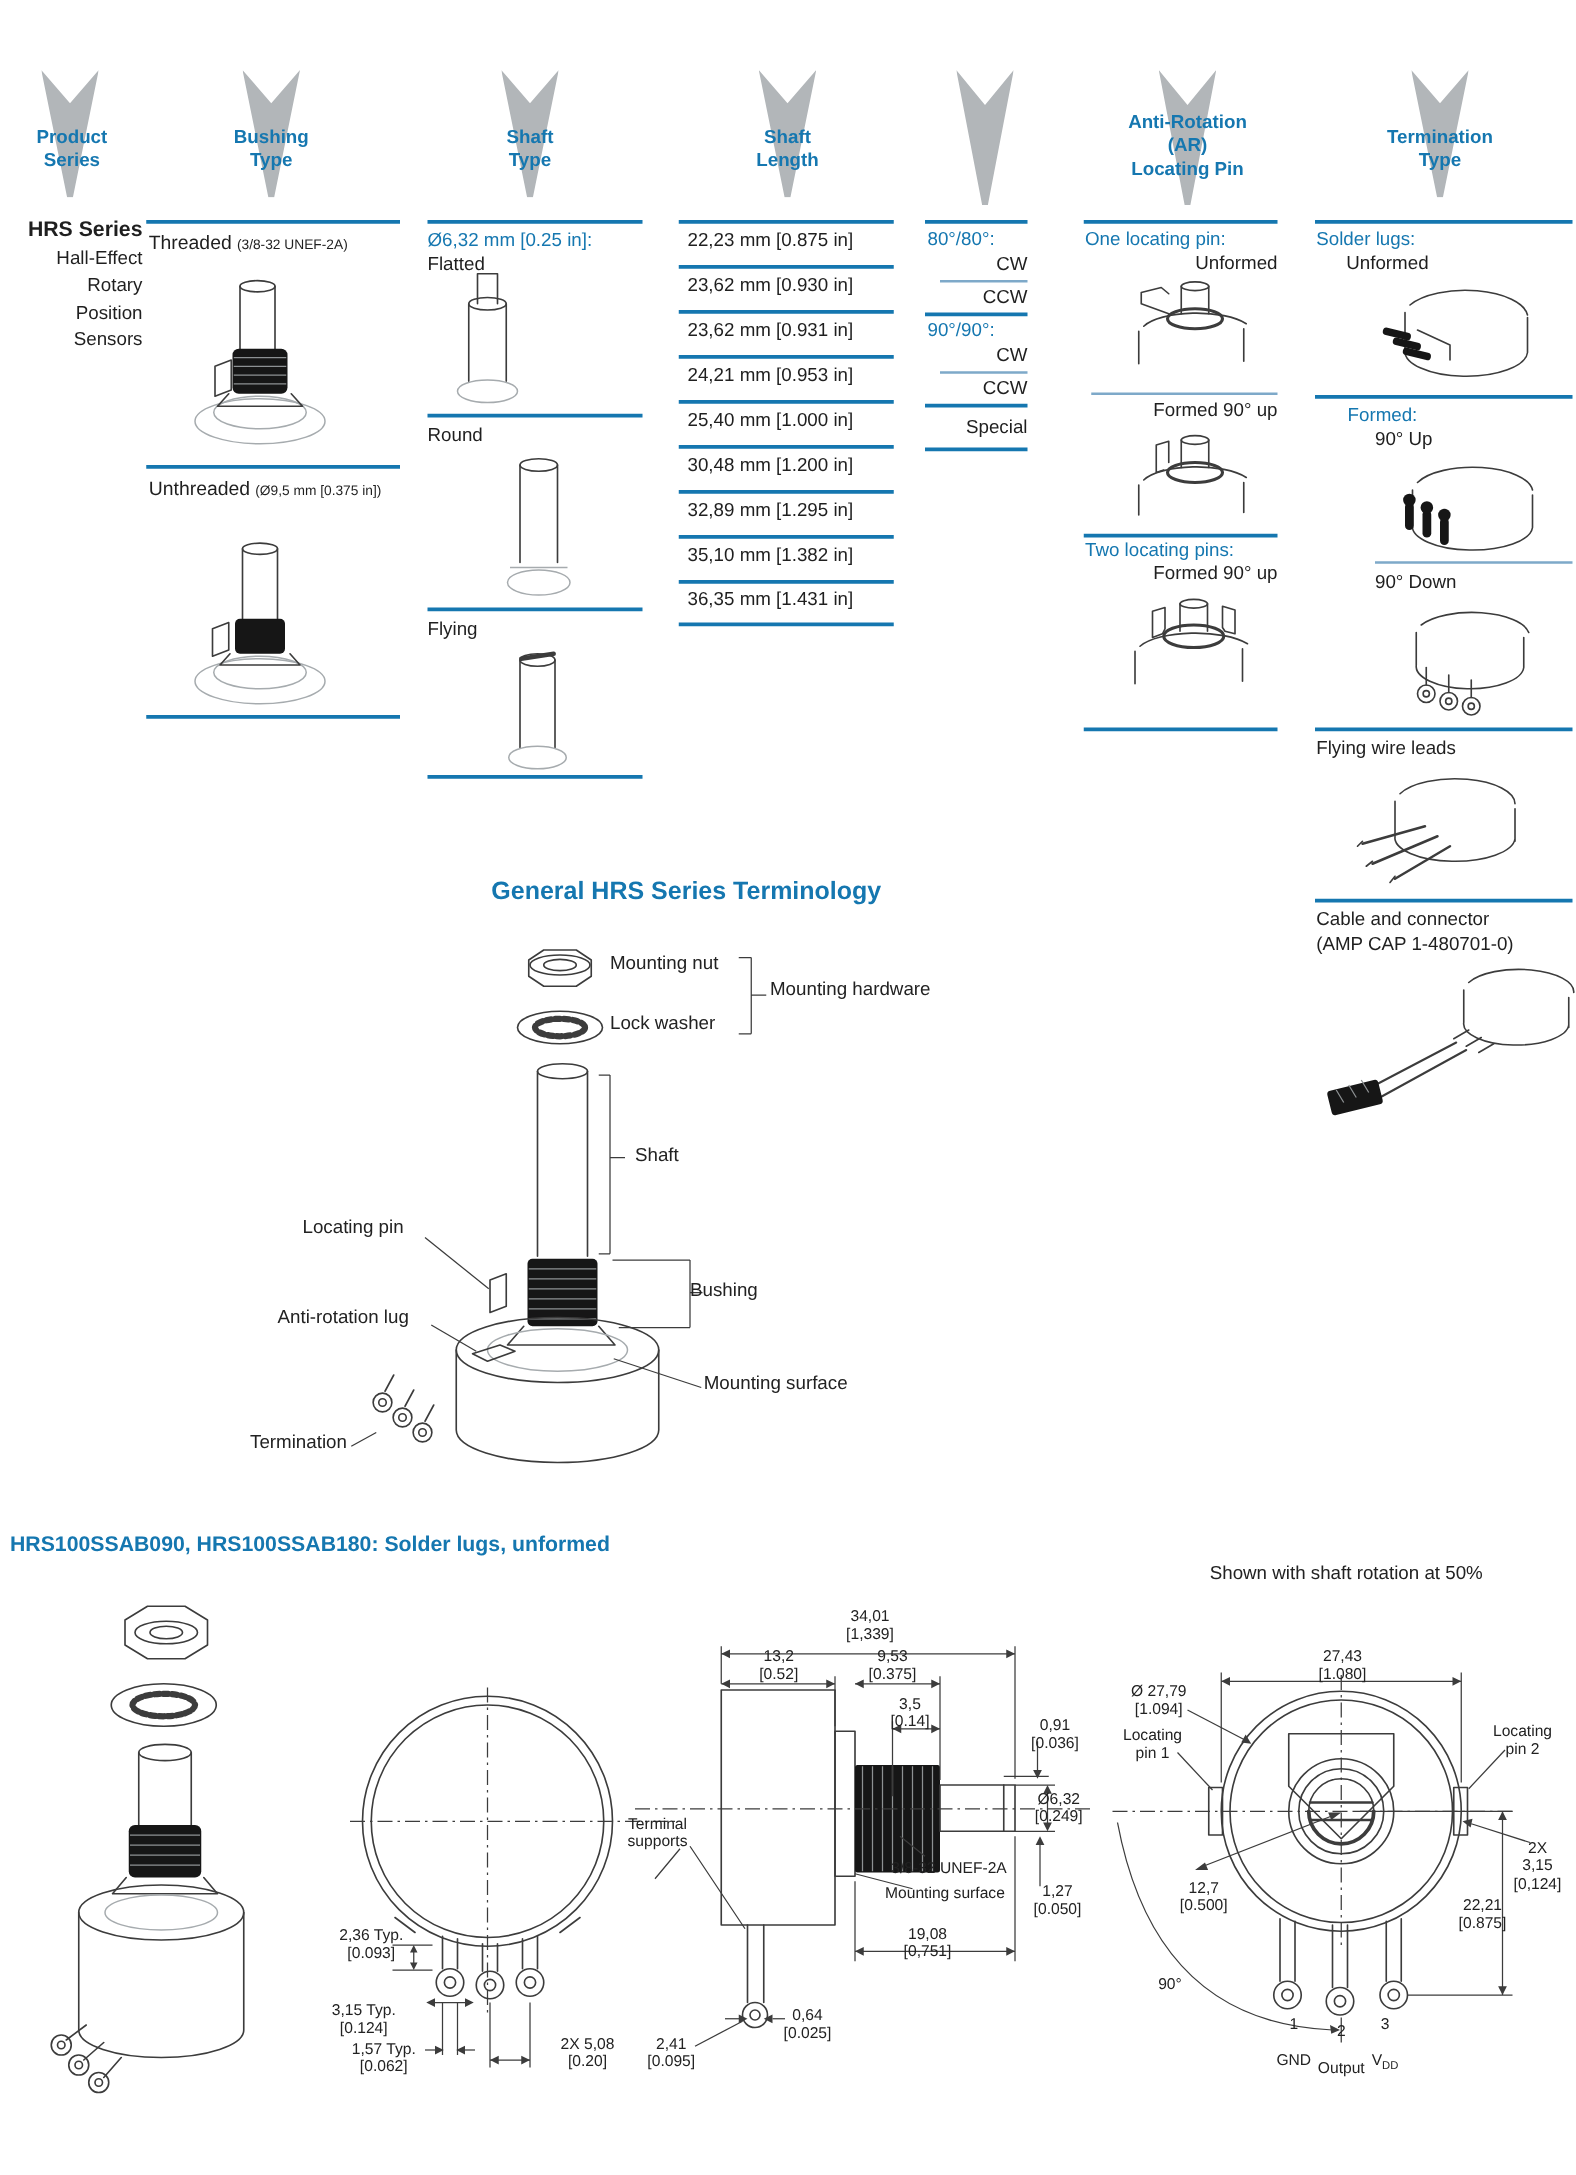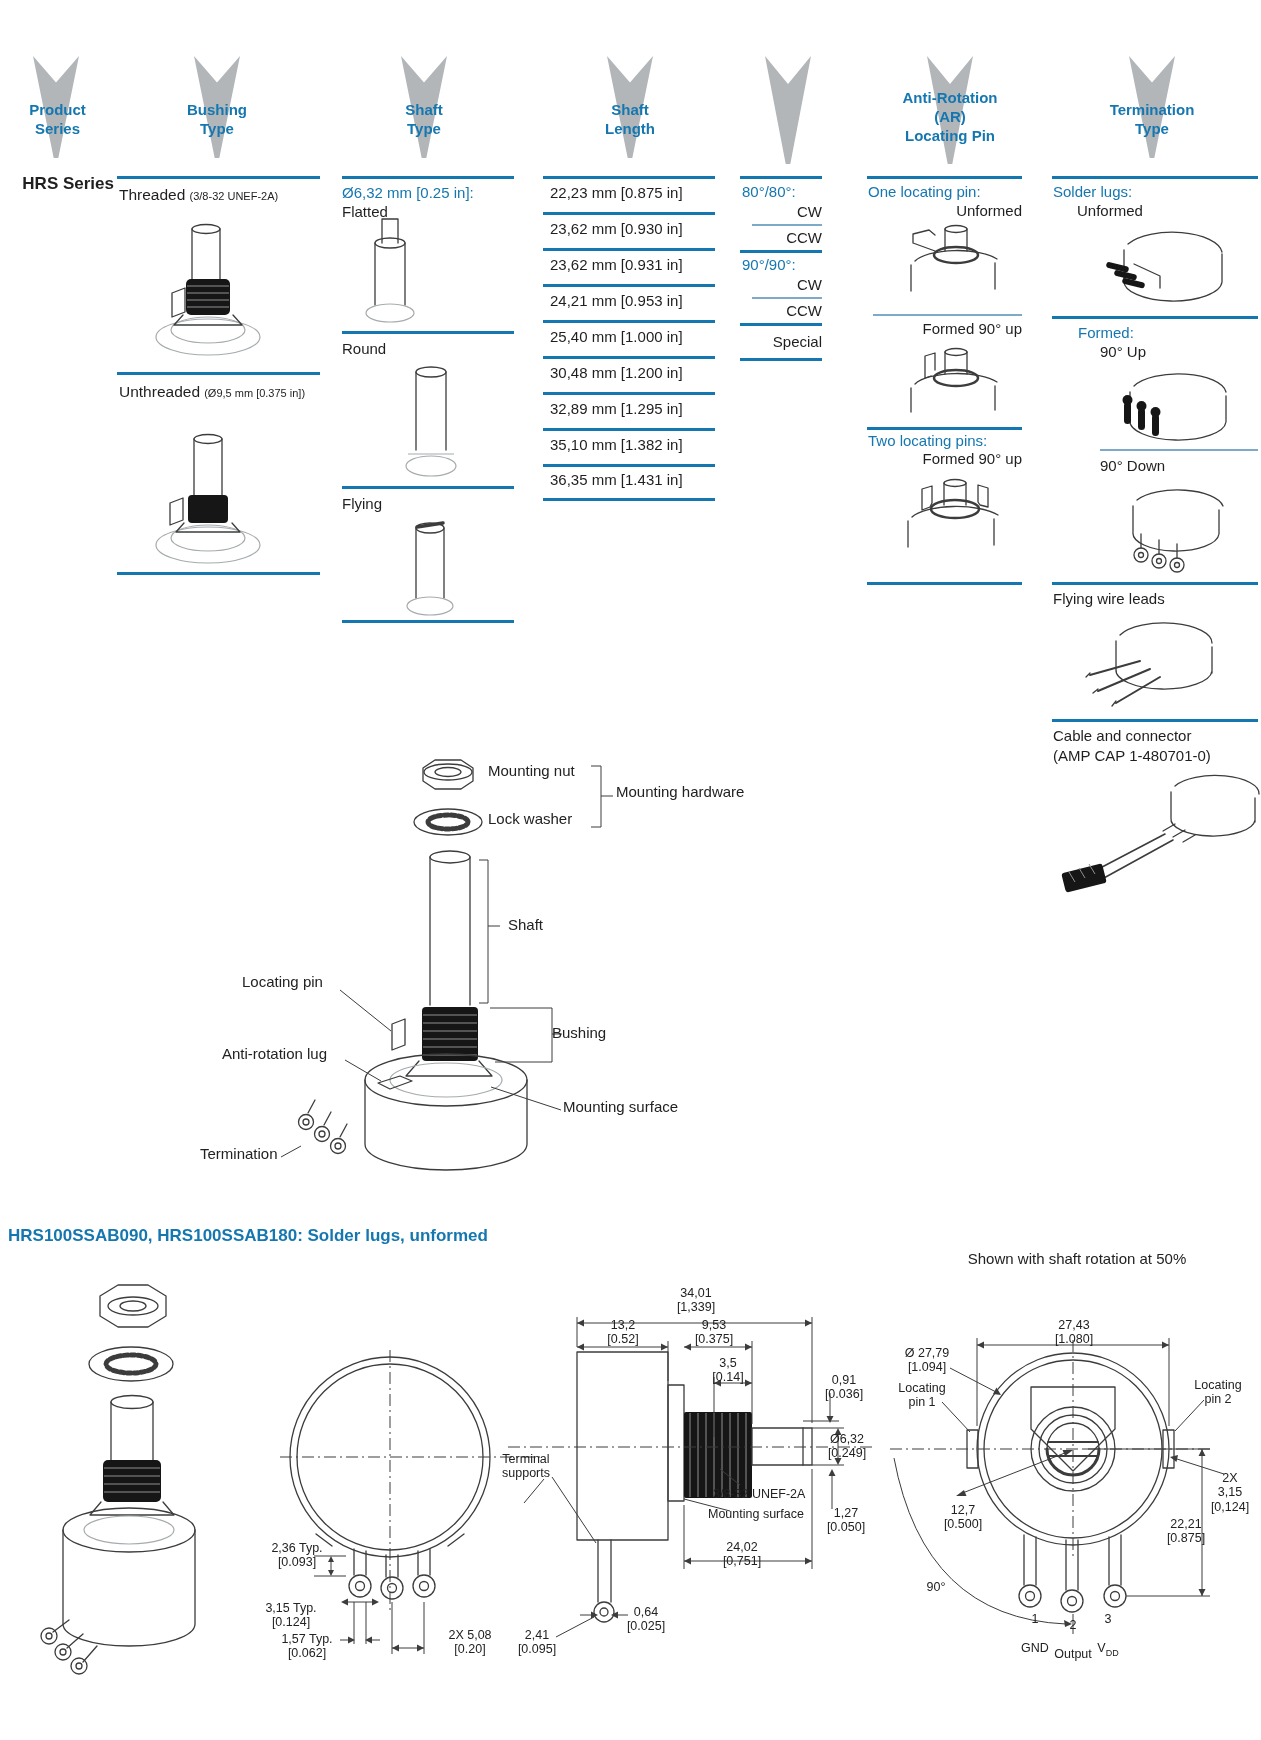--- a/index.html
+++ b/index.html
@@ -53,20 +53,24 @@
 Type</div>
   <div class="abs hdr" style="left:573px;top:100px;width:114px">Shaft
 Length</div>
   <div class="abs hdr" style="left:885px;top:88px;width:130px">Anti-Rotation
 (AR)
 Locating Pin</div>
   <div class="abs hdr" style="left:1092px;top:100px;width:120px">Termination
 Type</div>
 
   <div class="abs ctr" style="left:0;top:174px;width:114px;font-size:17px;font-weight:bold">HRS Series</div>
+  <div class="abs ctr pre" style="left:0;top:196px;width:114px;font-size:15px;line-height:1.45">Hall-Effect
+Rotary
+Position
+Sensors</div>
 
   <div class="abs rule" style="left:117px;top:176px;width:203px"></div>
   <div class="abs opt" style="left:119px;top:186px;width:210px">
     <span style="font-size:15.5px">Threaded</span>
     <span class="note">(3/8-32 UNEF-2A)</span>
   </div>
   <svg class="abs" style="left:150px;top:213px" width="115" height="150" viewBox="0 0 115 150">
     <ellipse class="lt" cx="58" cy="124" rx="52" ry="18"></ellipse>
     <ellipse class="lt" cx="58" cy="117" rx="37" ry="13"></ellipse>
     <path class="s" d="M22 104 v-24 l13 -5 v24 z"></path>
@@ -237,20 +241,21 @@
 (AMP CAP 1-480701-0)</div>
   <svg class="abs" style="left:1055px;top:772px" width="206" height="120" viewBox="0 0 206 120">
     <path class="s" d="M120 14 a44 18 0 0 1 84 8"></path>
     <path class="s" d="M116 20 v26 M200 26 v24 M116 46 a42 17 0 0 0 84 2"></path>
     <path class="s" d="M120 52 l-12 7 M130 58 l-12 7 M140 63 l-12 7"></path>
     <path class="s" d="M110 62 L30 104 M118 68 L38 112" style="stroke-width:1.6"></path>
     <rect class="fd" x="8" y="96" width="42" height="20" rx="3" transform="rotate(-14 29 106)"></rect>
     <path class="thr" d="M14 100 l6 10 M24 96 l6 10 M34 92 l6 10"></path>
   </svg>
 
+  <div class="abs title ctr" style="left:200px;top:702px;width:505px">General HRS Series Terminology</div>
 
   <svg class="abs" style="left:195px;top:750px" width="515" height="430" viewBox="0 0 515 430">
     <path class="s" d="M228 18 l12 -8 h26 l12 8 v13 l-12 8 h-26 l-12 -8 z"></path>
     <ellipse class="s" cx="253" cy="22" rx="24" ry="8"></ellipse>
     <ellipse class="s" cx="253" cy="22" rx="13" ry="4.5"></ellipse>
     <ellipse class="s" cx="253" cy="72" rx="34" ry="13"></ellipse>
     <ellipse class="s" cx="253" cy="72" rx="20" ry="7" style="stroke-width:5;stroke-dasharray:4 3"></ellipse>
     <path class="s" d="M235 107 V 255 M275 107 V 255"></path>
     <ellipse class="s" cx="255" cy="107" rx="20" ry="6"></ellipse>
     <rect class="fd" x="227" y="257" width="56" height="54" rx="4"></rect>
@@ -445,21 +450,21 @@
   <div class="abs dim" style="left:714px;top:1318px">9,53
 [0.375]</div>
   <div class="abs dim" style="left:728px;top:1356px">3,5
 [0.14]</div>
   <div class="abs dim" style="left:844px;top:1373px">0,91
 [0.036]</div>
   <div class="abs dim" style="left:847px;top:1432px">Ø6,32
 [0.249]</div>
   <div class="abs dimL" style="left:713px;top:1487px">3/8-32 UNEF-2A</div>
   <div class="abs dimL" style="left:708px;top:1507px">Mounting surface</div>
-  <div class="abs dim" style="left:742px;top:1540px">24,02
+  <div class="abs dim" style="left:742px;top:1540px">19,08
 [0,751]</div>
   <div class="abs dim" style="left:846px;top:1506px">1,27
 [0.050]</div>
   <div class="abs dim" style="left:646px;top:1605px">0,64
 [0.025]</div>
 
   <div class="abs dim" style="left:1077px;top:1250px;font-size:15px;white-space:nowrap">Shown with shaft rotation at 50%</div>
   <div class="abs dim" style="left:1074px;top:1318px">27,43
 [1.080]</div>
   <div class="abs dim" style="left:927px;top:1346px">Ø 27,79

